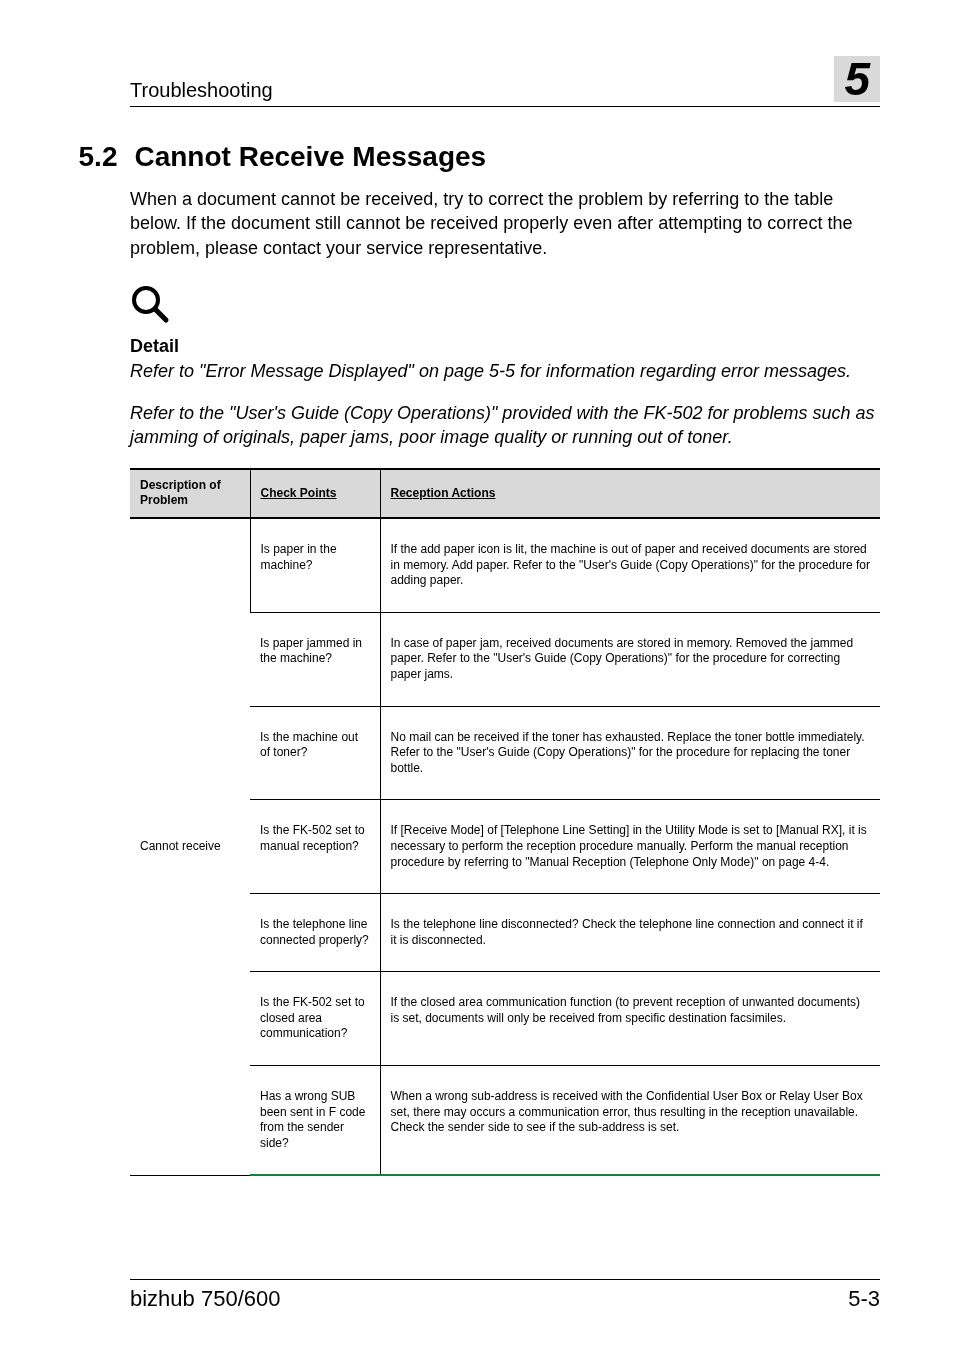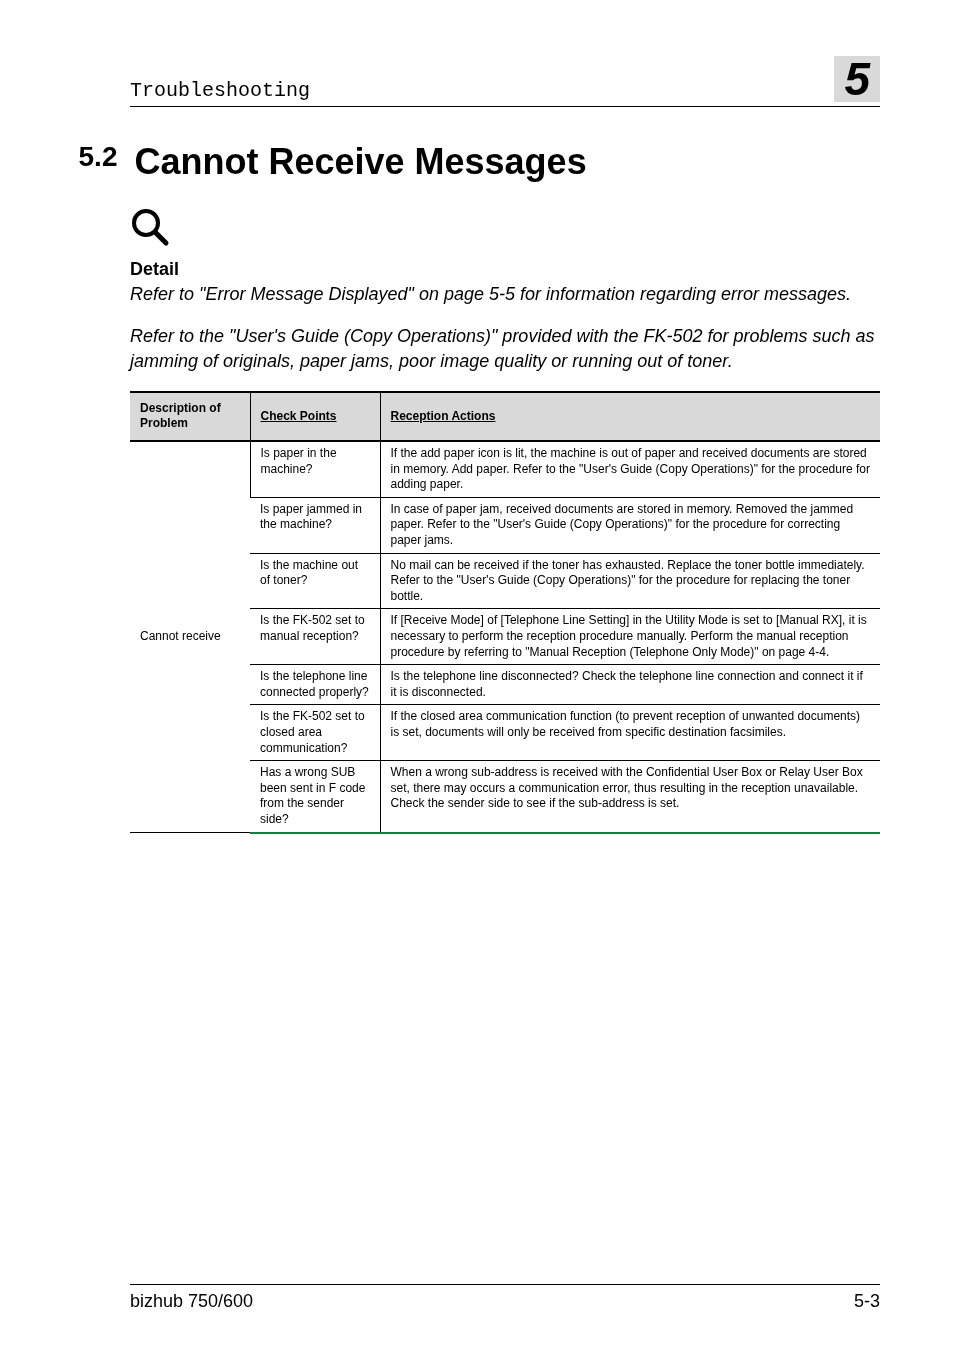--- a/index.html
+++ b/index.html
@@ -9,78 +9,79 @@
     font-family:"Helvetica Neue",Helvetica,Arial,sans-serif;
     position:relative; color:#000;
   }
   .page { padding:56px 74px 0 130px; }
   .header-row {
     display:flex; justify-content:space-between;
     align-items:flex-end;
     border-bottom:1px solid #000;
     padding-bottom:4px;
   }
-  .header-left { font-size:20px;font-family:Liberation Mono, monospace; }
+  .header-left { font-size:20px; }
   .chapter-big {
     font-size:46px; font-weight:bold; font-style:italic;
     background:#d9d9d9; padding:0 10px 0 10px;
     display:inline-block; line-height:1;
   }
   .section-title { margin-top:34px; }
   .section-num {
     font-size:28px; font-weight:bold;
     display:inline-block; margin-left:-64px;
     width:64px; vertical-align:top;text-align:center;
   }
   .section-text {
-    font-size:36px; font-weight:bold;
+    font-size:28px; font-weight:bold;
     display:inline-block;
   }
   .body-para { font-size:18px; line-height:1.35;
     margin-top:14px; text-align:left; }
   .detail-icon { margin-top:24px; margin-bottom:2px; }
   .detail-head { font-weight:bold; font-size:18px; margin-top:8px; }
   .detail-para { font-style:italic; font-size:18px;
     line-height:1.35; margin-top:2px; }
   .detail-para2 { font-style:italic; font-size:18px;
     line-height:1.35; margin-top:18px; }
   table.tbl { border-collapse:collapse; width:100%;
     margin-top:12px; font-size:12px; line-height:1.3; }
   table.tbl th { background:#d9d9d9; text-align:left;
     font-weight:bold; padding:8px 10px;
     border-top:2px solid #000; border-bottom:2px solid #000; }
   table.tbl th + th { border-left:1px solid #000;text-decoration:underline; }
-  table.tbl td { padding:4px 10px; vertical-align:top;
+  table.tbl td { padding:23px 10px; vertical-align:top;
     border-bottom:1px solid #000; }
   table.tbl td + td { border-left:1px solid #000; }
   table.tbl tr.last td { border-bottom:2px solid #15803d; }
   .col-desc { width:120px; }
   .col-check { width:130px; }
   .footer {
     position:absolute; bottom:40px; left:130px; right:74px;
     border-top:1px solid #000; padding-top:6px;
     display:flex; justify-content:space-between;
-    font-size:18px;
+    font-size:22px;
   }
 </style>
 </head>
 <body>
 
 <div class="page">
 
   <div class="header-row">
     <span class="header-left">Troubleshooting</span>
     <span class="chapter-big">5</span>
   </div>
 
   <div class="section-title">
     <span class="section-num">5.2</span>
     <span class="section-text">Cannot Receive Messages</span>
   </div>
 
+  <p class="body-para">When a document cannot be received, try to correct the problem by referring to the table below. If the document still cannot be received properly even after attempting to correct the problem, please contact your service representative.</p>
 
   <div class="detail-icon">
     <svg width="40" height="40" viewBox="0 0 40 40">
       <circle cx="16" cy="16" r="12" fill="none" stroke="#000" stroke-width="4"></circle>
       <line x1="25" y1="25" x2="36" y2="36" stroke="#000" stroke-width="5" stroke-linecap="round"></line>
     </svg>
   </div>
   <div class="detail-head">Detail</div>
   <p class="detail-para">Refer to "Error Message Displayed" on page 5-5 for information regarding error messages.</p>
   <p class="detail-para2">Refer to the "User's Guide (Copy Operations)" provided with the FK-502 for problems such as jamming of originals, paper jams, poor image quality or running out of toner.</p>

